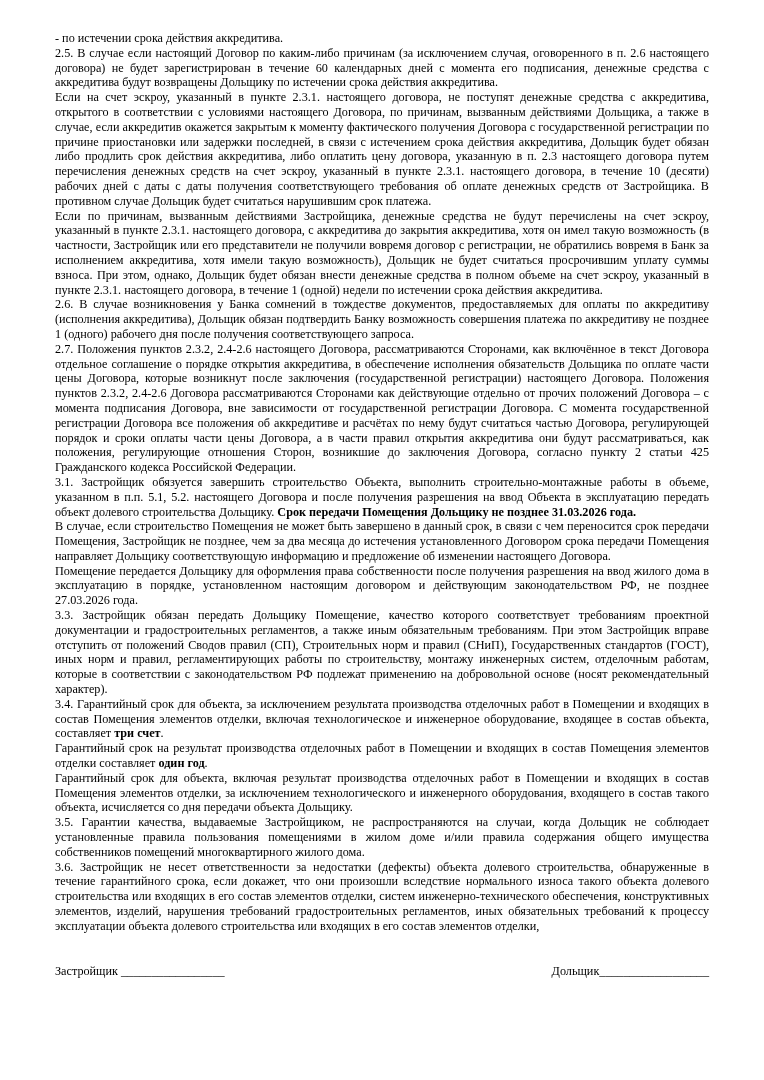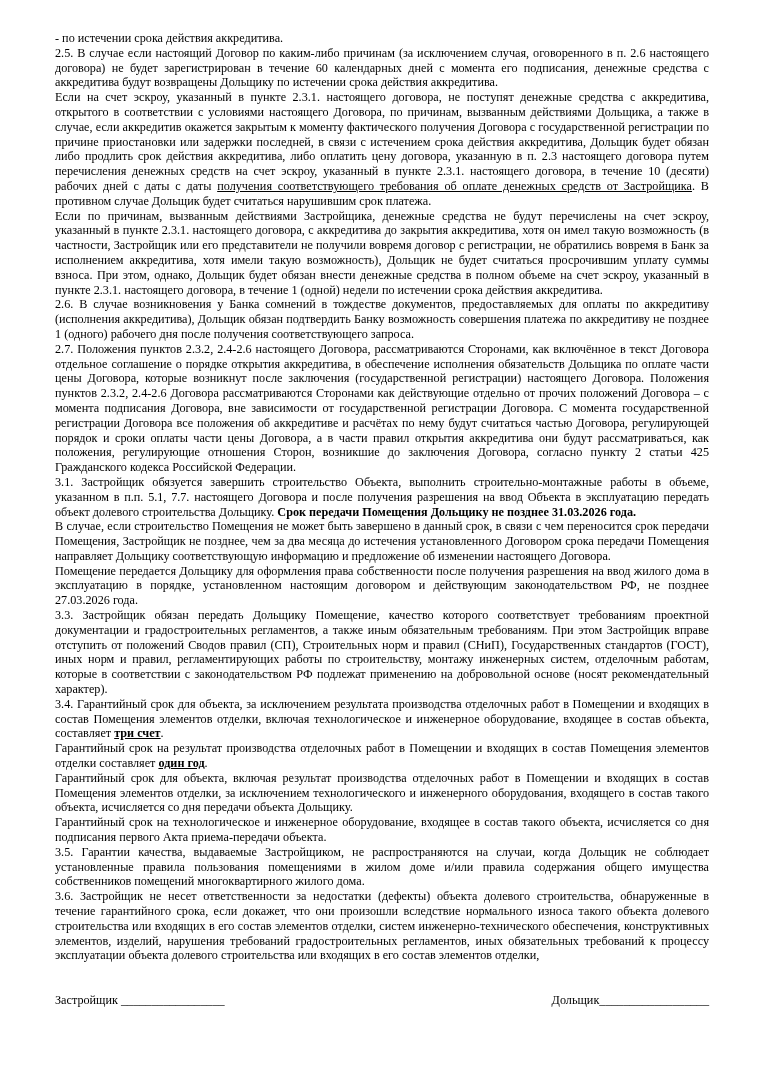--- a/index.html
+++ b/index.html
@@ -31,49 +31,48 @@
   .doc p {
     margin: 0;
     padding: 0;
   }
   .doc p.heading {
     text-align: center;
     font-weight: bold;
     margin-top: 14.8px;
   }
   .doc span.b { font-weight: bold; }
-  .doc span.u { text-decoration: underline; }
+  .doc span.u { }
   .sig-row {
     margin-top: 30px;
     display: flex;
     justify-content: space-between;
     font-size: 12.2px;
     line-height: 14.8px;
   }
   .sig-item { white-space: pre; }
 </style>
 </head>
 <body>
 
 <div class="page">
   <div class="doc">
       <p class="body"><span>- по истечении срока действия аккредитива.</span></p>
       <p class="body"><span>2.5. В случае если настоящий Договор по каким-либо причинам (за исключением случая, оговоренного в п. 2.6 настоящего договора) не будет зарегистрирован в течение 60 календарных дней с момента его подписания, денежные средства с аккредитива будут возвращены Дольщику по истечении срока действия аккредитива.</span></p>
       <p class="body"><span>Если на счет эскроу, указанный в пункте 2.3.1. настоящего договора, не поступят денежные средства с аккредитива, открытого в соответствии с условиями настоящего Договора, по причинам, вызванным действиями Дольщика, а также в случае, если аккредитив окажется закрытым к моменту фактического получения Договора с государственной регистрации по причине приостановки или задержки последней, в связи с истечением срока действия аккредитива, Дольщик будет обязан либо продлить срок действия аккредитива, либо оплатить цену договора, указанную в п. 2.3 настоящего договора путем перечисления денежных средств на счет эскроу, указанный в пункте 2.3.1. настоящего договора, в течение 10 (десяти) рабочих дней с даты с даты </span><span class="u">получения соответствующего требования об оплате денежных средств от Застройщика</span><span>. В противном случае Дольщик будет считаться нарушившим срок платежа.</span></p>
       <p class="body"><span>Если по причинам, вызванным действиями Застройщика, денежные средства не будут перечислены на счет эскроу, указанный в пункте 2.3.1. настоящего договора, с аккредитива до закрытия аккредитива, хотя он имел такую возможность (в частности, Застройщик или его представители не получили вовремя договор с регистрации, не обратились вовремя в Банк за исполнением аккредитива, хотя имели такую возможность), Дольщик не будет считаться просрочившим уплату суммы взноса. При этом, однако, Дольщик будет обязан внести денежные средства в полном объеме на счет эскроу, указанный в пункте 2.3.1. настоящего договора, в течение 1 (одной) недели по истечении срока действия аккредитива.</span></p>
       <p class="body"><span>2.6. В случае возникновения у Банка сомнений в тождестве документов, предоставляемых для оплаты по аккредитиву (исполнения аккредитива), Дольщик обязан подтвердить Банку возможность совершения платежа по аккредитиву не позднее 1 (одного) рабочего дня после получения соответствующего запроса.</span></p>
       <p class="body"><span>2.7. Положения пунктов 2.3.2, 2.4-2.6 настоящего Договора, рассматриваются Сторонами, как включённое в текст Договора отдельное соглашение о порядке открытия аккредитива, в обеспечение исполнения обязательств Дольщика по оплате части цены Договора, которые возникнут после заключения (государственной регистрации) настоящего Договора. Положения пунктов 2.3.2, 2.4-2.6 Договора рассматриваются Сторонами как действующие отдельно от прочих положений Договора – с момента подписания Договора, вне зависимости от государственной регистрации Договора. С момента государственной регистрации Договора все положения об аккредитиве и расчётах по нему будут считаться частью Договора, регулирующей порядок и сроки оплаты части цены Договора, а в части правил открытия аккредитива они будут рассматриваться, как положения, регулирующие отношения Сторон, возникшие до заключения Договора, согласно пункту 2 статьи 425 Гражданского кодекса Российской Федерации.</span></p>
-      <p class="body"><span>3.1. Застройщик обязуется завершить строительство Объекта, выполнить строительно-монтажные работы в объеме, указанном в п.п. 5.1, 7.7. настоящего Договора и после получения разрешения на ввод Объекта в эксплуатацию передать объект долевого строительства Дольщику. </span><span class="b">Срок передачи Помещения Дольщику не позднее 31.03.2026 года.</span></p>
+      <p class="body"><span>3.1. Застройщик обязуется завершить строительство Объекта, выполнить строительно-монтажные работы в объеме, указанном в п.п. 5.1, 5.2. настоящего Договора и после получения разрешения на ввод Объекта в эксплуатацию передать объект долевого строительства Дольщику. </span><span class="b">Срок передачи Помещения Дольщику не позднее 31.03.2026 года.</span></p>
       <p class="body"><span>В случае, если строительство Помещения не может быть завершено в данный срок, в связи с чем переносится срок передачи Помещения, Застройщик не позднее, чем за два месяца до истечения установленного Договором срока передачи Помещения направляет Дольщику соответствующую информацию и предложение об изменении настоящего Договора.</span></p>
       <p class="body"><span>Помещение передается Дольщику для оформления права собственности после получения разрешения на ввод жилого дома в эксплуатацию в порядке, установленном настоящим договором и действующим законодательством РФ, не позднее 27.03.2026 года.</span></p>
       <p class="body"><span>3.3. Застройщик обязан передать Дольщику Помещение, качество которого соответствует требованиям проектной документации и градостроительных регламентов, а также иным обязательным требованиям. При этом Застройщик вправе отступить от положений Сводов правил (СП), Строительных норм и правил (СНиП), Государственных стандартов (ГОСТ), иных норм и правил, регламентирующих работы по строительству, монтажу инженерных систем, отделочным работам, которые в соответствии с законодательством РФ подлежат применению на добровольной основе (носят рекомендательный характер).</span></p>
       <p class="body"><span>3.4. Гарантийный срок для объекта, за исключением результата производства отделочных работ в Помещении и входящих в состав Помещения элементов отделки, включая технологическое и инженерное оборудование, входящее в состав объекта, составляет </span><span class="b u">три счет</span><span>.</span></p>
       <p class="body"><span>Гарантийный срок на результат производства отделочных работ в Помещении и входящих в состав Помещения элементов отделки составляет </span><span class="b u">один год</span><span>.</span></p>
       <p class="body"><span>Гарантийный срок для объекта, включая результат производства отделочных работ в Помещении и входящих в состав Помещения элементов отделки, за исключением технологического и инженерного оборудования, входящего в состав такого объекта, исчисляется со дня передачи объекта Дольщику.</span></p>
-      <p class="body"><span>Гарантийный срок на технологическое и инженерное оборудование, входящее в состав такого объекта, исчисляется со дня подписания первого Акта приема-передачи объекта.</span></p>
       <p class="body"><span>3.5. Гарантии качества, выдаваемые Застройщиком, не распространяются на случаи, когда Дольщик не соблюдает установленные правила пользования помещениями в жилом доме и/или правила содержания общего имущества собственников помещений многоквартирного жилого дома.</span></p>
       <p class="body"><span>3.6. Застройщик не несет ответственности за недостатки (дефекты) объекта долевого строительства, обнаруженные в течение гарантийного срока, если докажет, что они произошли вследствие нормального износа такого объекта долевого строительства или входящих в его состав элементов отделки, систем инженерно-технического обеспечения, конструктивных элементов, изделий, нарушения требований градостроительных регламентов, иных обязательных требований к процессу эксплуатации объекта долевого строительства или входящих в его состав элементов отделки,</span></p>
     </div>
 
   <div class="sig-row">
     <div class="sig-item"><span>Застройщик</span><span> _________________</span></div>
     <div class="sig-item"><span>Дольщик</span><span>__________________</span></div>
   </div>
 </div>
 

